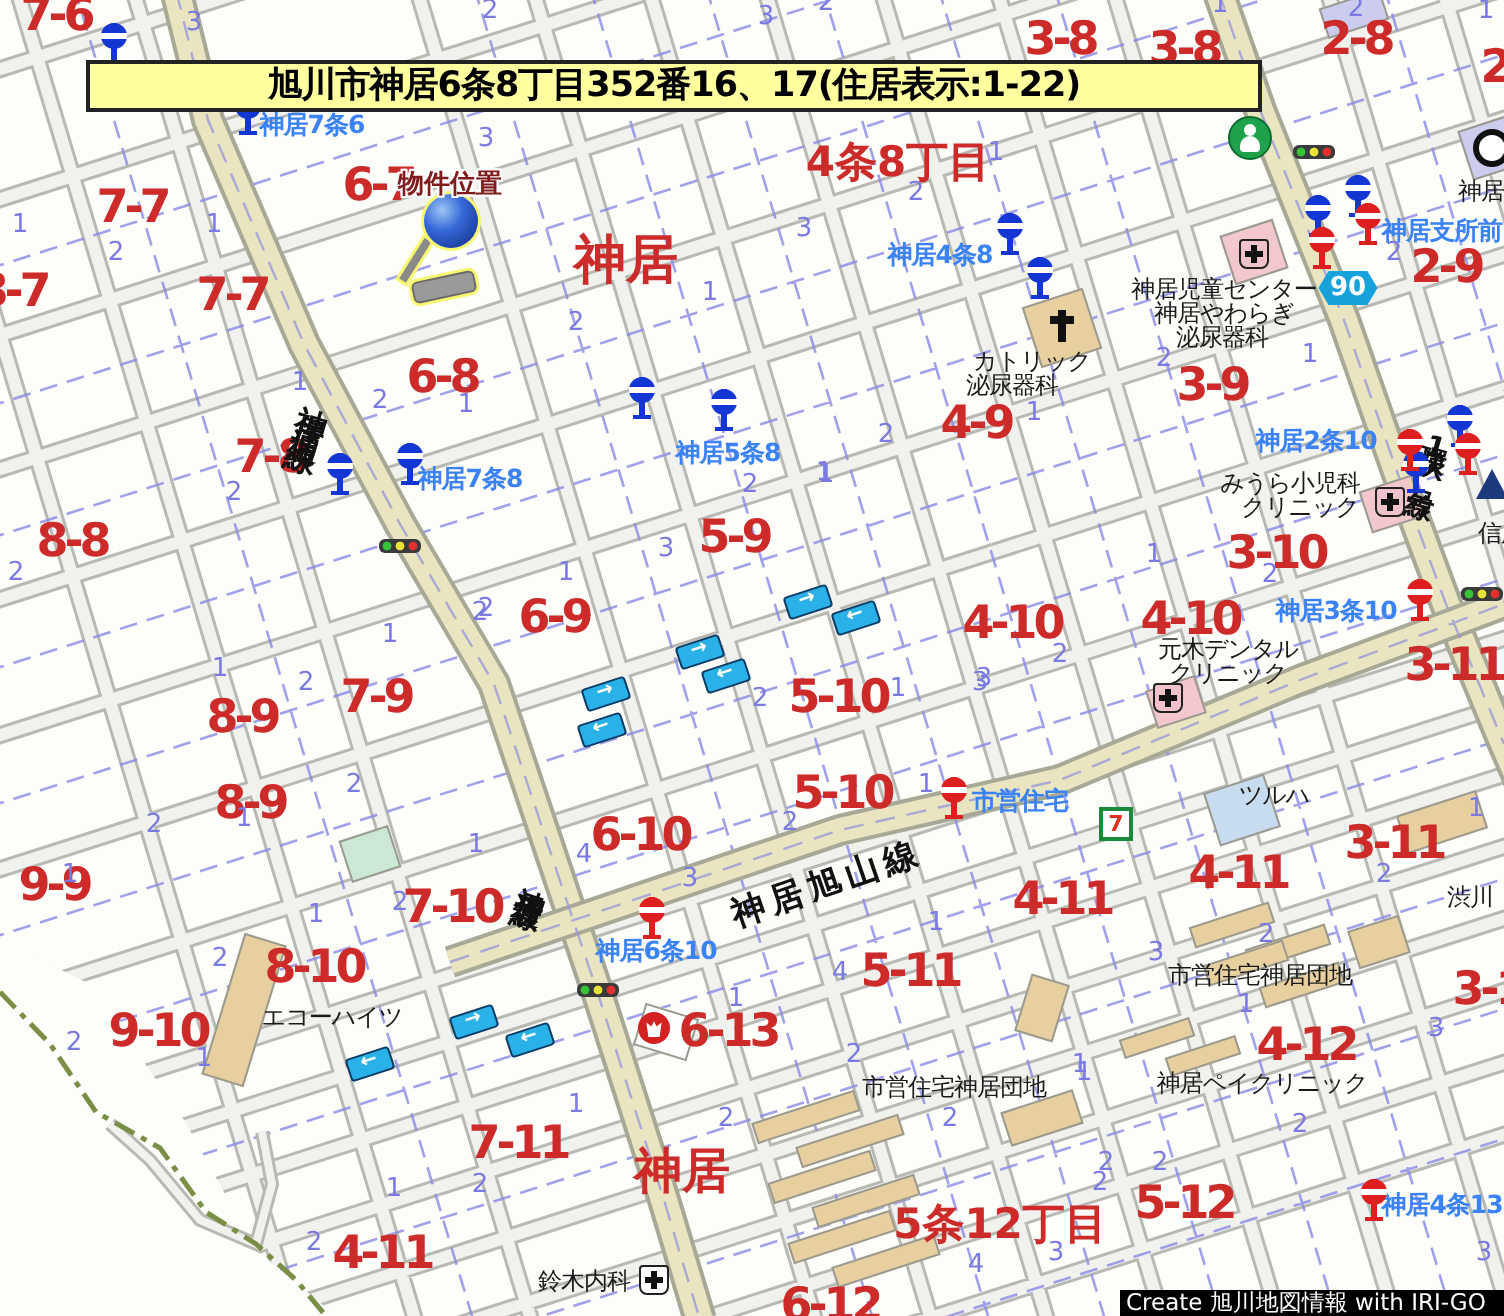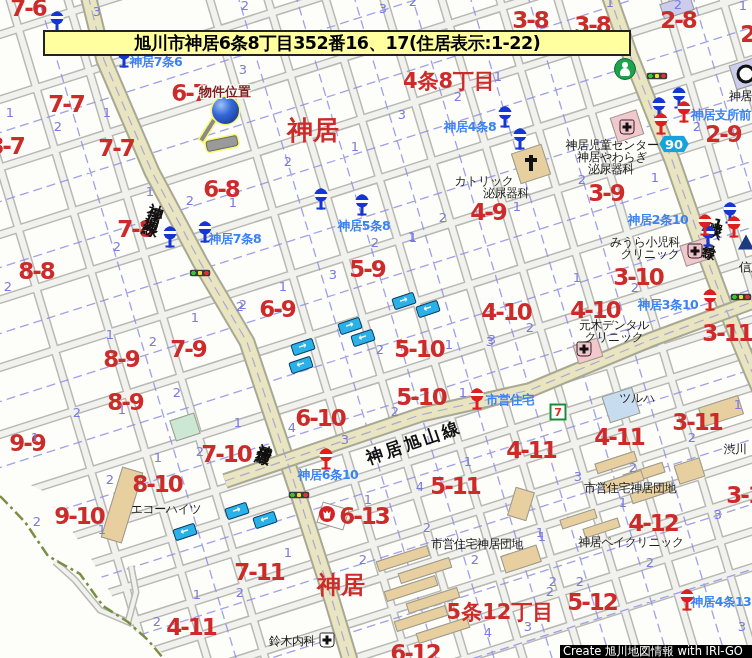--- a/index.html
+++ b/index.html
@@ -196,21 +196,21 @@
       <div class="lbl mag" style="left: 156px; top: 62px;">神居7条6</div>
       <div class="lbl mag" style="left: 470px; top: 127px;">神居4条8</div>
       <div class="lbl mag" style="left: 364px; top: 226px;">神居5条8</div>
       <div class="lbl mag" style="left: 235px; top: 239px;">神居7条8</div>
       <div class="lbl mag" style="left: 721px; top: 115px;">神居支所前</div>
       <div class="lbl mag" style="left: 658px; top: 220px;">神居2条10</div>
       <div class="lbl mag" style="left: 668px; top: 305px;">神居3条10</div>
       <div class="lbl mag" style="left: 510px; top: 400px;">市営住宅</div>
       <div class="lbl mag" style="left: 328px; top: 475px;">神居6条10</div>
       <div class="lbl mag" style="left: 721px; top: 602px;">神居4条13</div>
-      <div class="lbl poi" style="left: 484px; top: 181px;">カトリック</div>
+      <div class="lbl poi" style="left: 516px; top: 181px;">カトリック</div>
       <div class="lbl poi" style="left: 506px; top: 193px;">泌尿器科</div>
       <div class="lbl poi" style="left: 612px; top: 145px;">神居児童センター</div>
       <div class="lbl poi" style="left: 612px; top: 157px;">神居やわらぎ</div>
       <div class="lbl poi" style="left: 611px; top: 169px;">泌尿器科</div>
       <div class="lbl poi" style="left: 752px; top: 96px;">神居支所</div>
       <div class="lbl poi" style="left: 645px; top: 242px;">みうら小児科</div>
       <div class="lbl poi" style="left: 650px; top: 254px;">クリニック</div>
       <div class="lbl poi" style="left: 614px; top: 325px;">元木デンタル</div>
       <div class="lbl poi" style="left: 614px; top: 337px;">クリニック</div>
       <div class="lbl poi" style="left: 637px; top: 398px;">ツルハ</div>

